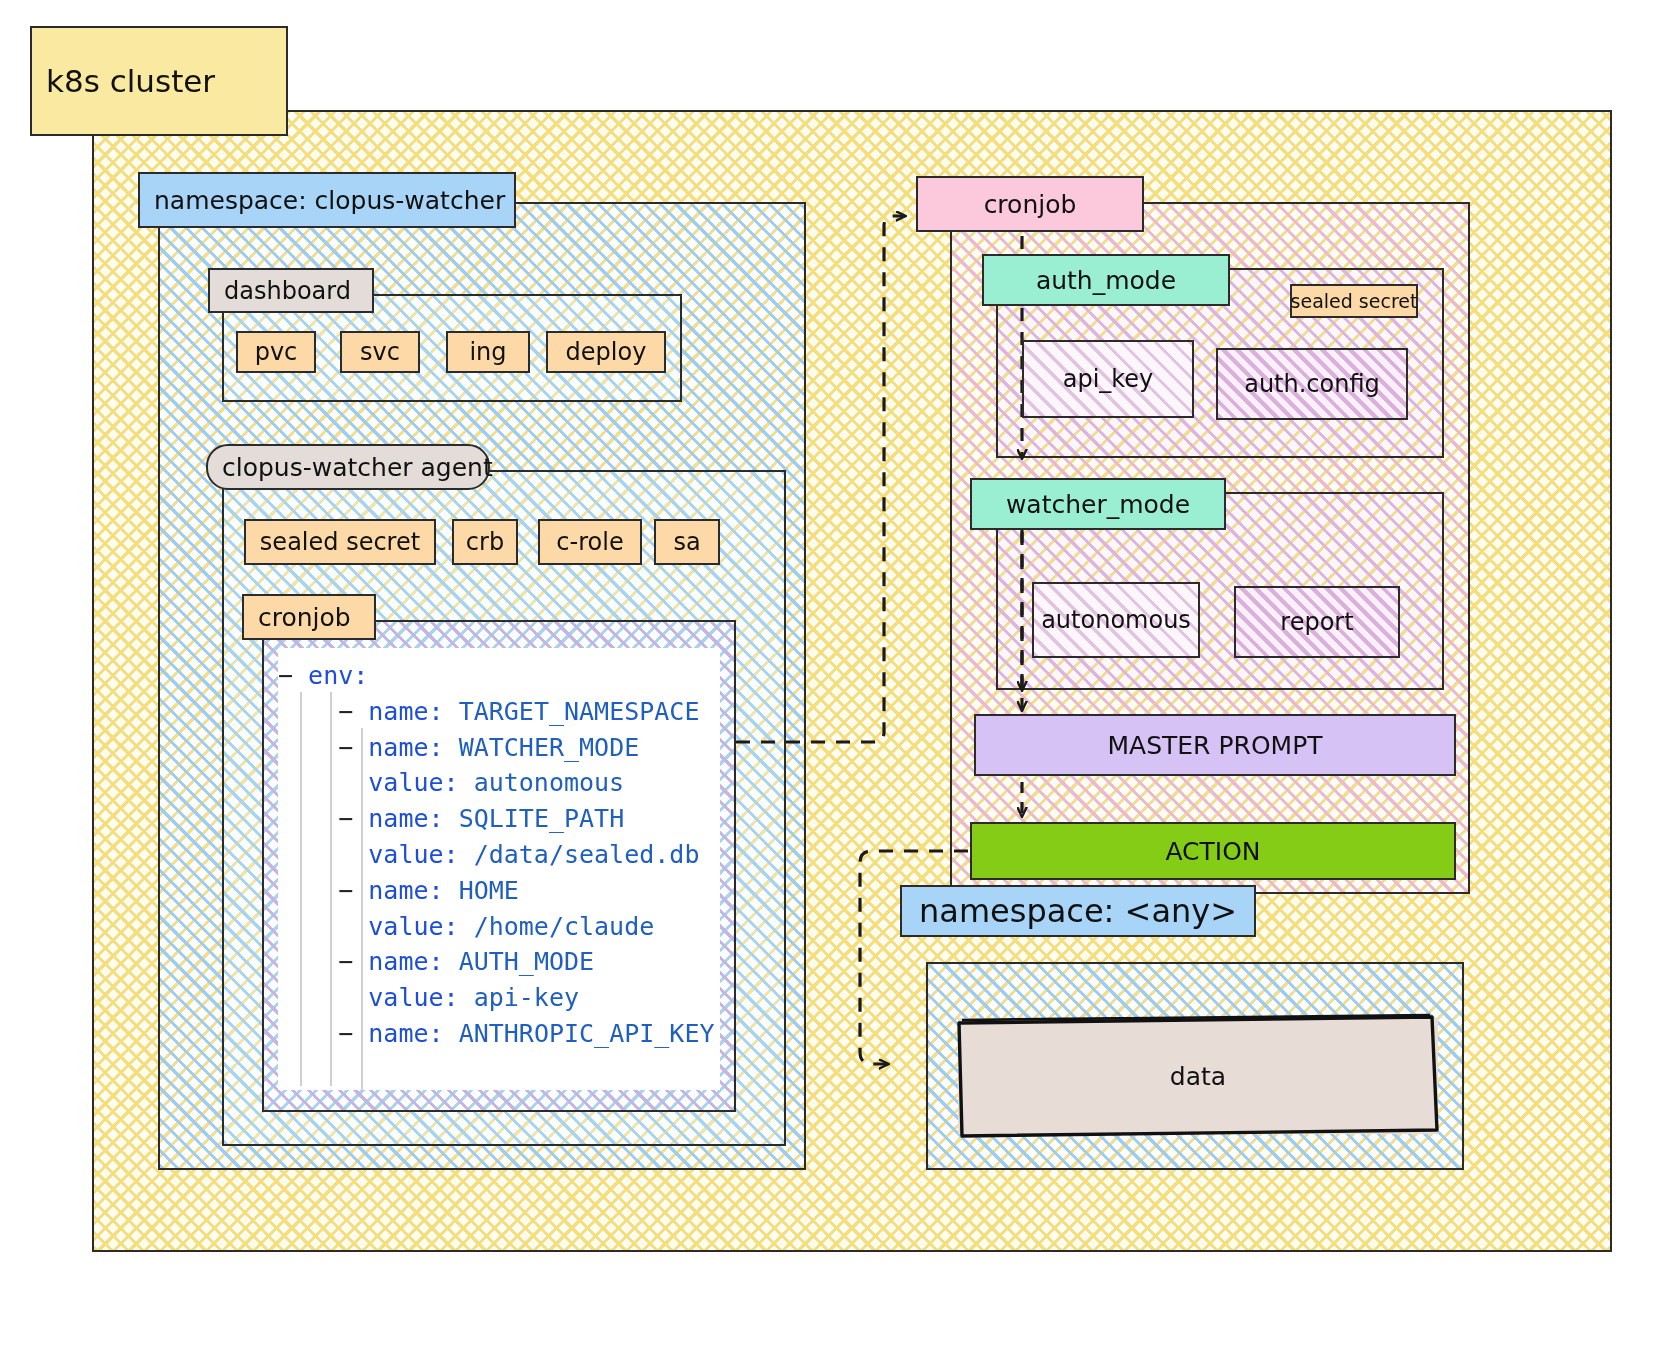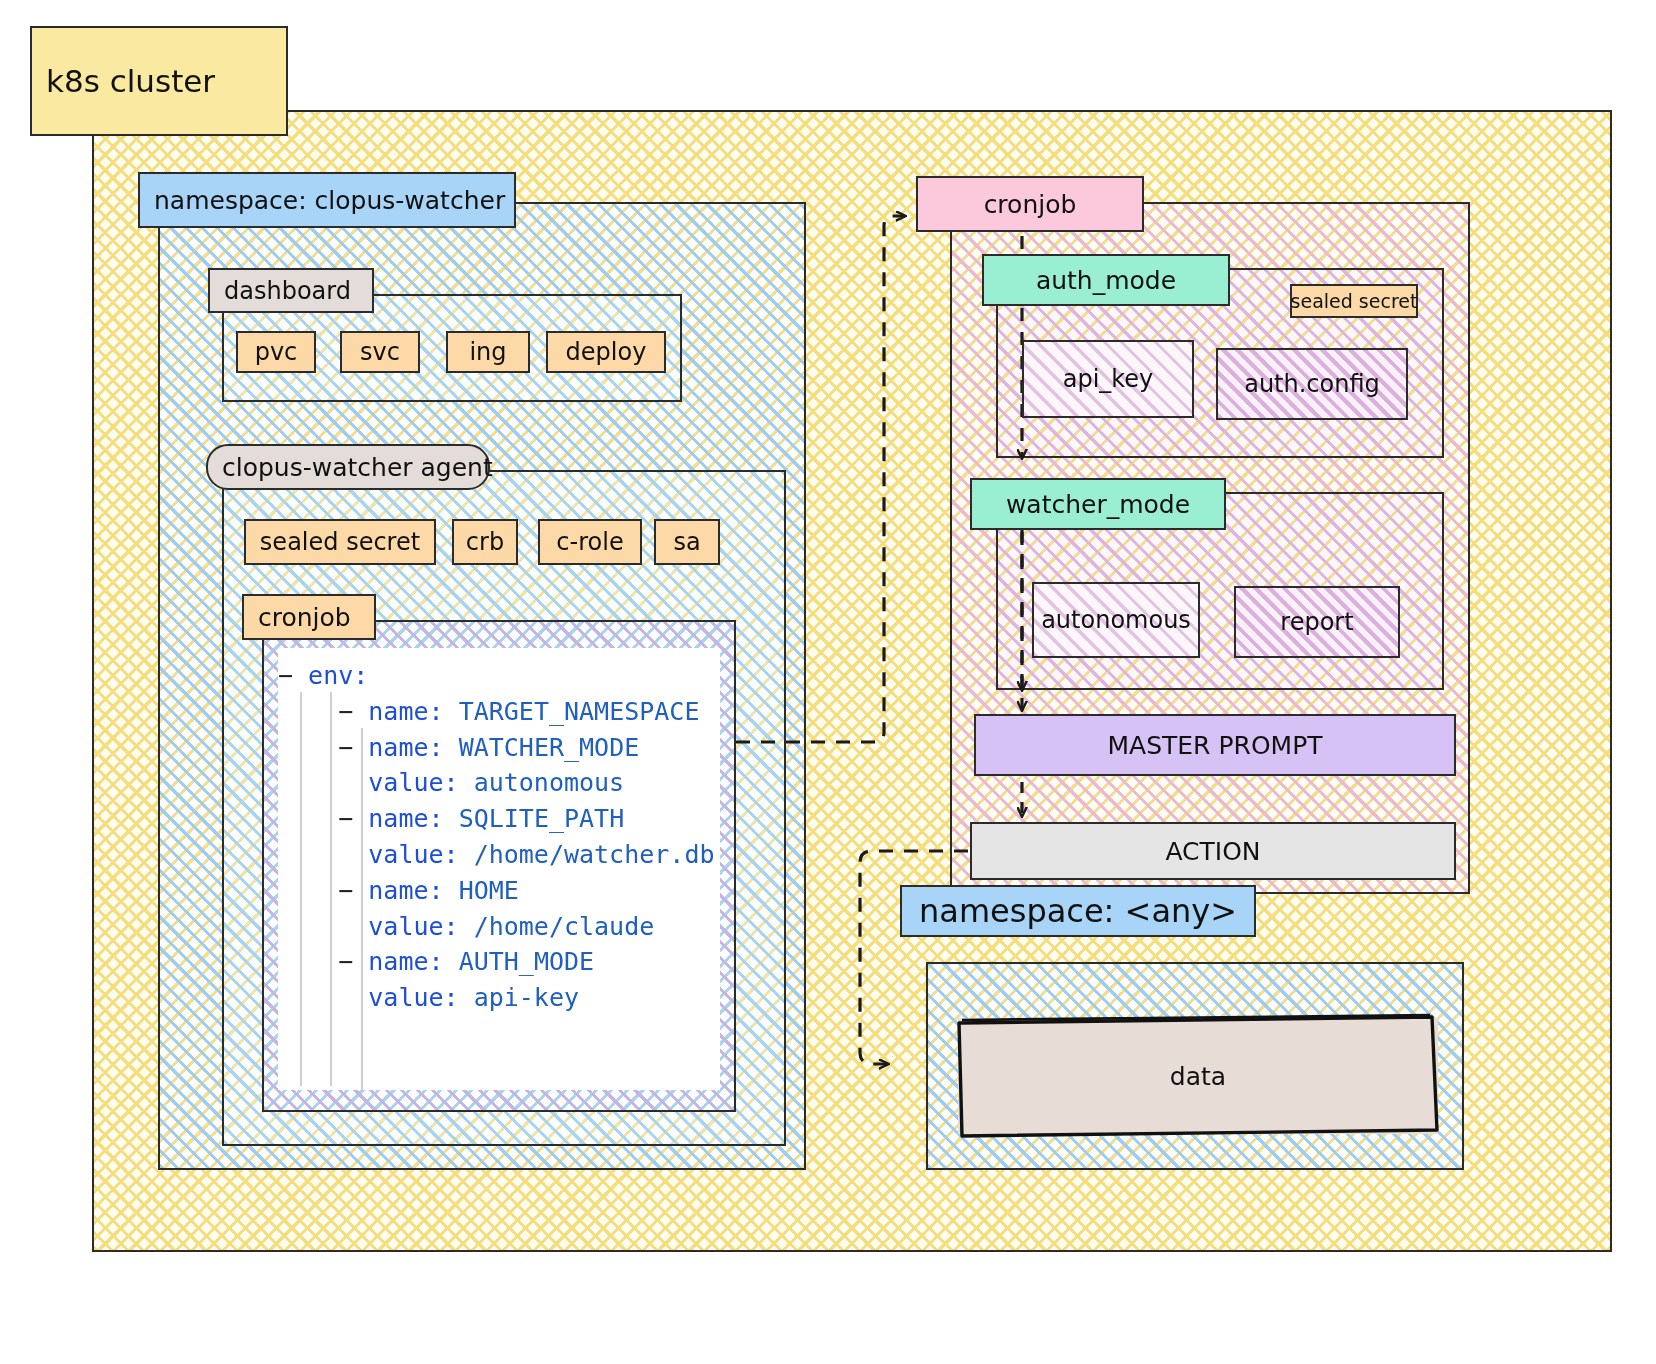--- a/index.html
+++ b/index.html
@@ -73,21 +73,21 @@
 
   .tab-left{justify-content:flex-start;padding-left:14px;}
 
   .c-yellow{background:#fae9a0;}
   .c-blue{background:#a8d4f7;}
   .c-gray{background:#e3dcd9;margin-left:16px;}
   .c-orange{background:#fcd9a6;}
   .c-pink{background:#fbc8dc;}
   .c-mint{background:#9aeed2;}
   .c-purple{background:#d6c2f5;}
-  .c-green{background:#e5e5e5;}
+  .c-green{background:#84cc16;}
 
   
   .code{position:absolute;background:#ffffff;box-sizing:border-box;
         font-family:"DejaVu Sans Mono","Liberation Mono",monospace;
         overflow:hidden;}
   .code .row{position:relative;height:35.8px;line-height:35.8px;white-space:pre;
              font-size:25px;}
   .k{color:#1d4ed8;text-align:right;}
   .v{color:#1f5fbf;}
   .d{color:#222;}
@@ -163,30 +163,31 @@
       <div class="row"><span class="d">− </span><span class="k">env:</span></div>
       <div class="row"><span style="display:inline-block;width:4ch;"></span><span class="d">− </span><span class="k">name:</span><span class="v"> TARGET_NAMESPACE</span></div>
       <div class="guide" style="left: 83px; top: 79.8px; height: 35.8px;"></div>
       <div class="guide" style="left: 83px; top: 115.6px; height: 35.8px;"></div>
       <div class="row"><span style="display:inline-block;width:4ch;"></span><span class="d">− </span><span class="k">name:</span><span class="v"> WATCHER_MODE</span></div>
       <div class="guide" style="left: 83px; top: 151.4px; height: 35.8px;"></div>
       <div class="row"><span style="display:inline-block;width:4ch;"></span><span style="display:inline-block;width:2ch;"></span><span class="k">value:</span><span class="v"> autonomous</span></div>
       <div class="guide" style="left: 83px; top: 187.2px; height: 35.8px;"></div>
       <div class="row"><span style="display:inline-block;width:4ch;"></span><span class="d">− </span><span class="k">name:</span><span class="v"> SQLITE_PATH</span></div>
       <div class="guide" style="left: 83px; top: 223px; height: 35.8px;"></div>
-      <div class="row"><span style="display:inline-block;width:4ch;"></span><span style="display:inline-block;width:2ch;"></span><span class="k">value:</span><span class="v"> /home/watcher.db</span></div>
+      <div class="row"><span style="display:inline-block;width:4ch;"></span><span style="display:inline-block;width:2ch;"></span><span class="k">value:</span><span class="v"> /data/sealed.db</span></div>
       <div class="guide" style="left: 83px; top: 258.8px; height: 35.8px;"></div>
       <div class="row"><span style="display:inline-block;width:4ch;"></span><span class="d">− </span><span class="k">name:</span><span class="v"> HOME</span></div>
       <div class="guide" style="left: 83px; top: 294.6px; height: 35.8px;"></div>
       <div class="row"><span style="display:inline-block;width:4ch;"></span><span style="display:inline-block;width:2ch;"></span><span class="k">value:</span><span class="v"> /home/claude</span></div>
       <div class="guide" style="left: 83px; top: 330.4px; height: 35.8px;"></div>
       <div class="row"><span style="display:inline-block;width:4ch;"></span><span class="d">− </span><span class="k">name:</span><span class="v"> AUTH_MODE</span></div>
       <div class="guide" style="left: 83px; top: 366.2px; height: 35.8px;"></div>
       <div class="row"><span style="display:inline-block;width:4ch;"></span><span style="display:inline-block;width:2ch;"></span><span class="k">value:</span><span class="v"> api-key</span></div>
       <div class="guide" style="left: 83px; top: 402px; height: 35.8px;"></div>
+      <div class="row"><span style="display:inline-block;width:4ch;"></span><span class="d">− </span><span class="k">name:</span><span class="v"> ANTHROPIC_API_KEY</span></div>
       <div class="guide" style="left: 83px; top: 437.8px; height: 35.8px;"></div>
     </div>
 </div>
 
 <div class="box hatch hx-pink" style="left:950px;top:202px;width:520px;height:692px;"></div>
 
 <div class="lbl c-pink" style="left:916px;top:176px;width:228px;height:56px;font-size:25px;">
   <span>cronjob</span>
 </div>
 

